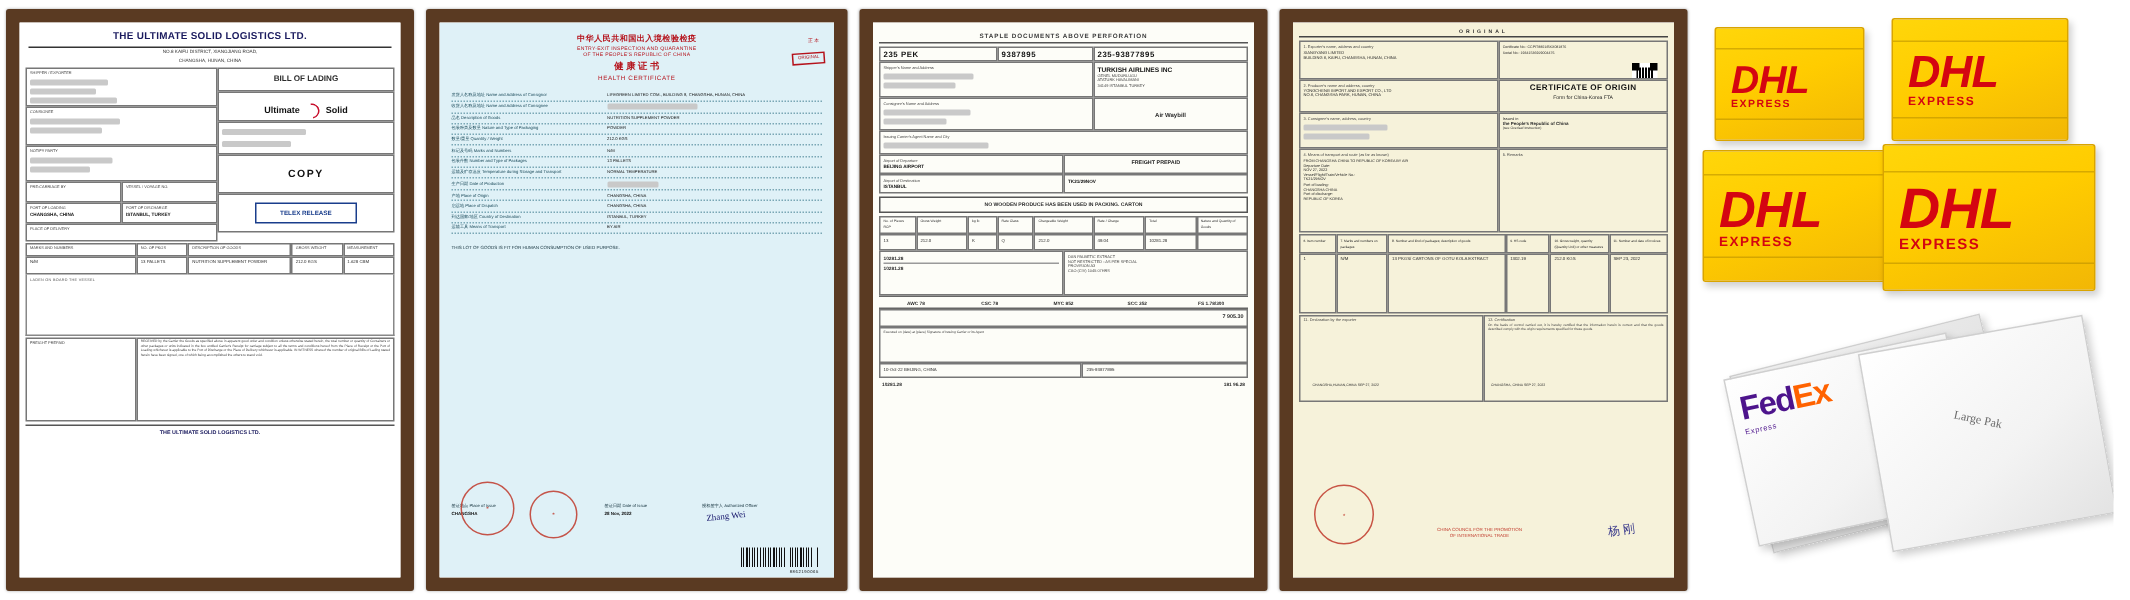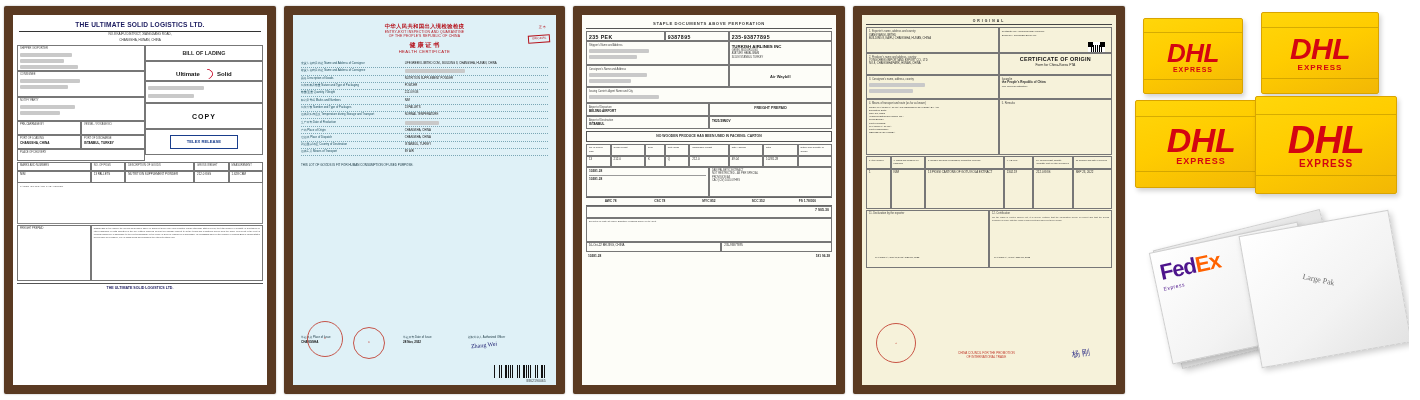--- a/index.html
+++ b/index.html
@@ -330,22 +330,23 @@
     border: 1px solid #d9a400;
     border-radius: 2px;
     box-shadow: 2px 3px 5px rgba(0,0,0,0.18);
     display: flex;
     align-items: center;
     justify-content: center;
     overflow: hidden;
   }
   .dhl-box .band {
     width: 100%;
-    text-align: center;
+    text-align: left;
     line-height: 1;
+    padding-left: 10px;
   }
   .dhl-logo {
     color: #d40511;
     font-weight: bold;
     font-style: italic;
     letter-spacing: -0.5px;
     font-family: "Liberation Sans", sans-serif;
   }
   .dhl-sub {
     color: #d40511;

